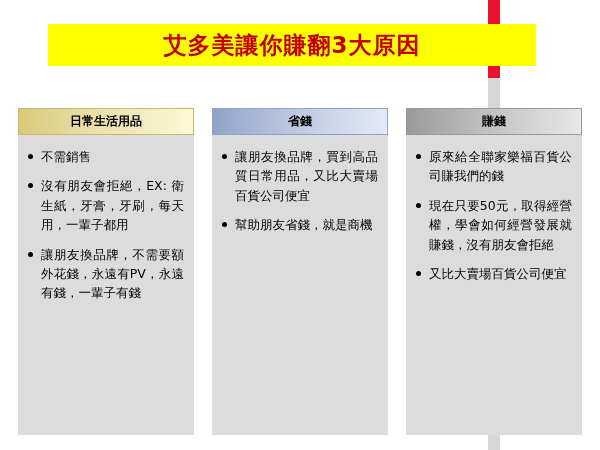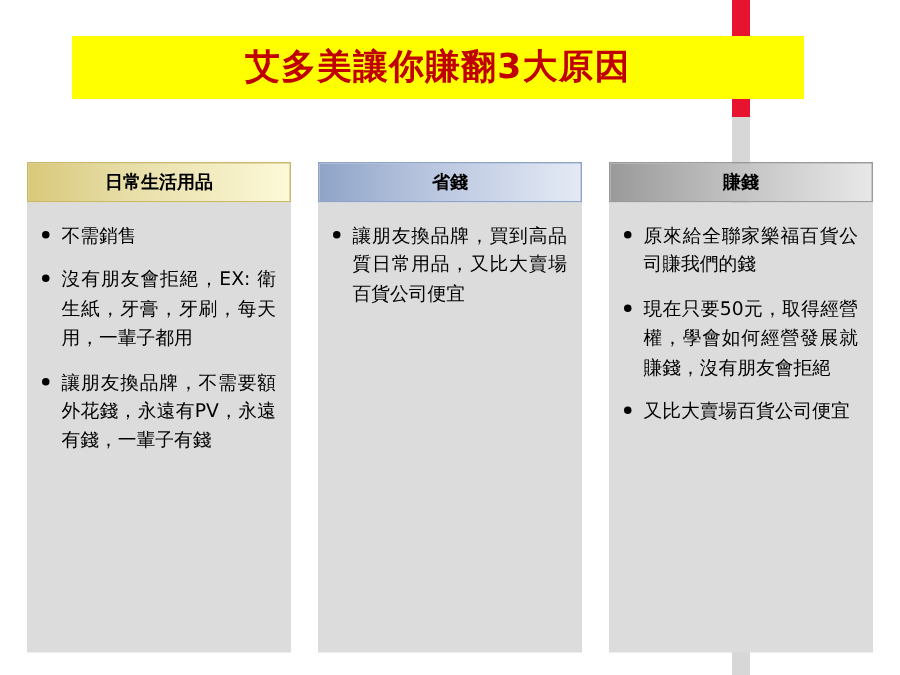--- a/index.html
+++ b/index.html
@@ -155,20 +155,21 @@
         <li>讓朋友換品牌，不需要額外花錢，永遠有PV，永遠有錢，一輩子有錢</li>
       </ul>
     </div>
   </div>
 
   <div class="col col2">
     <div class="col-head head2">省錢</div>
     <div class="col-body body2">
       <ul class="bullets">
         <li>讓朋友換品牌，買到高品質日常用品，又比大賣場百貨公司便宜</li>
+        <li>幫助朋友省錢，就是商機</li>
       </ul>
     </div>
   </div>
 
   <div class="col col3">
     <div class="col-head head3">賺錢</div>
     <div class="col-body body3">
       <ul class="bullets">
         <li>原來給全聯家樂福百貨公司賺我們的錢</li>
         <li>現在只要50元，取得經營權，學會如何經營發展就賺錢，沒有朋友會拒絕</li>

